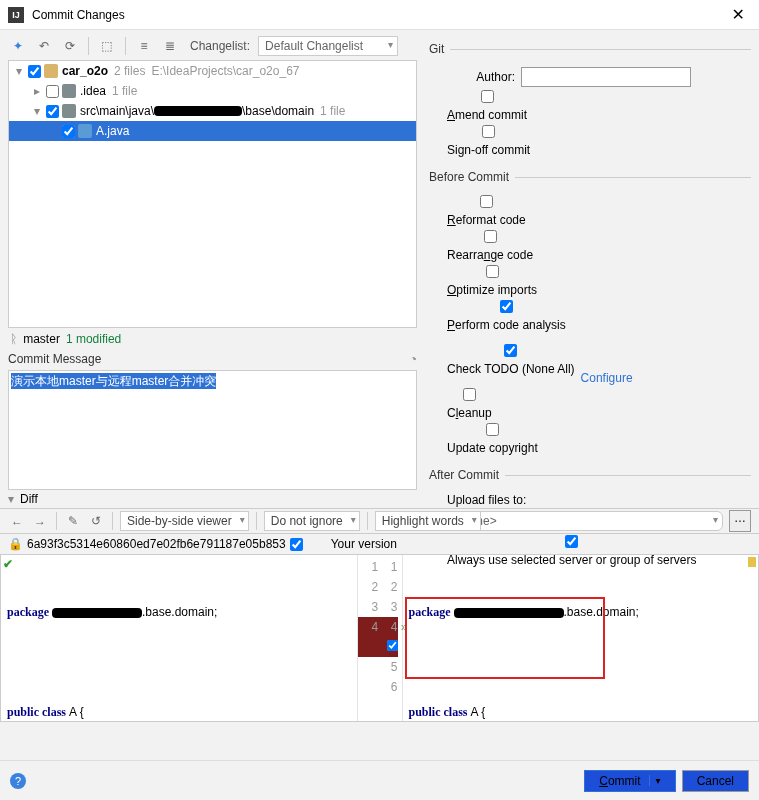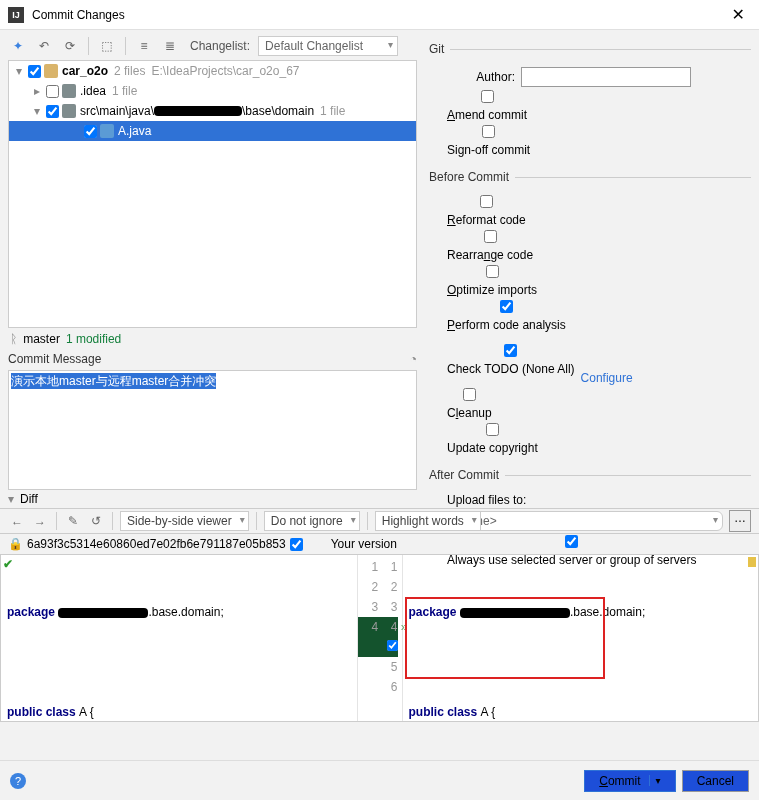--- a/index.html
+++ b/index.html
@@ -64,21 +64,21 @@
 .filehead { display: flex; align-items: center; padding: 3px 8px; gap: 4px; font-size: 12px; }
 .filehead .lock { color: #888; }
 
 .diff-body { display: flex; height: 168px; background: #fff; border: 1px solid #ccc; margin: 0 0 0 0; }
 .pane { flex: 1; position: relative; font-family: Consolas, monospace; font-size: 13px; white-space: pre; padding: 2px 0 2px 6px; overflow: hidden; }
 .gutter { width: 46px; border-left: 1px solid #e4e4e4; border-right: 1px solid #e4e4e4; background: #fff; font-family: Consolas, monospace; font-size: 12px; color: #999; text-align: right; padding: 2px 4px 2px 0; line-height: 20px; position: relative; }
 .gutter .gcol { display: inline-block; width: 16px; text-align: right; }
 .gutter .arrow { position: absolute; right: -10px; color: #6ca96c; }
 .gutter .gchk { width: 11px; height: 11px; }
 .codeline { height: 20px; line-height: 20px; }
-.kw { color: #000080; font-weight: bold; }
+.kw { color: #000080; font-weight: bold; font-family: Liberation Serif, serif; }
 .hlbox { position: absolute; border: 2px solid #d22; left: 2px; top: 42px; width: 200px; height: 82px; pointer-events: none; }
 .tick { position: absolute; left: 2px; top: 2px; color: #2e9a2e; font-weight: bold; }
 .ymark { position: absolute; right: 2px; top: 2px; width: 8px; height: 10px; background: #e6c24a; }
 
 .footer { position: absolute; left: 0; right: 0; bottom: 0; height: 40px; display: flex; align-items: center; padding: 0 10px; background: #f2f2f2; border-top: 1px solid #ddd; }
 .help { width: 16px; height: 16px; border-radius: 50%; background: #3b82e0; color: #fff; font-size: 11px; text-align: center; line-height: 16px; }
 .footer .spacer { flex: 1; }
 .btn { border: 1px solid #999; background: #1d4ed8; padding: 3px 14px; margin-left: 6px; cursor: pointer; }
 .btn.primary { border-color: #2f72d6; color: #000; display: flex; align-items: center; gap: 2px; }
 .btn.primary .dd { border-left: 1px solid #2f72d6; padding-left: 6px; margin-left: 6px; font-size: 10px; }
@@ -127,21 +127,21 @@
       </div>
       <div class="tree-row" style="padding-left:22px">
         <span class="exp">▾</span>
         <input type="checkbox" class="chk" checked="" style="">
         <span class="fold dk"></span>
         <span>src\main\java\</span>
           <span class="redact" style="width:88px"></span>
           <span>\base\domain</span>
         <span class="meta">1 file</span>
       </div>
-      <div class="tree-row sel" style="padding-left:72px">
+      <div class="tree-row sel" style="padding-left:50px">
         <input type="checkbox" class="chk" checked="" style="">
         <span class="jicon"></span>
         <span>A.java</span>
       </div>
     </div>
 
     <div class="branch-row">
       <span class="bico">ᚱ</span>
       <span>master</span>
       <span class="lnk">1 modified</span>
@@ -282,21 +282,21 @@
     <span class="tick">✔</span>
     <div class="codeline"><span class="kw">package </span><span class="redact" style="width:90px"></span><span>.base.domain;</span></div>
     <div class="codeline"></div>
     <div class="codeline"><span class="kw">public class </span>A {</div>
     
   </div>
   <div class="gutter">
     <div><span class="gcol">1</span> <span class="gcol">1</span></div>
     <div><span class="gcol">2</span> <span class="gcol">2</span></div>
     <div><span class="gcol">3</span> <span class="gcol">3</span></div>
-    <div style="background:#14532d;position:relative"><span class="gcol">4</span> <span class="gcol">4</span><span class="arrow">»</span> <input type="checkbox" class="gchk" checked="" style=""></div>
+    <div style="background:#7f1d1d;position:relative"><span class="gcol">4</span> <span class="gcol">4</span><span class="arrow">»</span> <input type="checkbox" class="gchk" checked="" style=""></div>
     <div><span class="gcol"> </span> <span class="gcol">5</span></div>
     <div><span class="gcol"> </span> <span class="gcol">6</span></div>
   </div>
   <div class="pane">
     <span class="ymark"></span>
     <div class="codeline"><span class="kw">package </span><span class="redact" style="width:110px"></span><span>.base.domain;</span></div>
     <div class="codeline"></div>
     <div class="codeline"><span class="kw">public class </span>A {</div>
     
     

